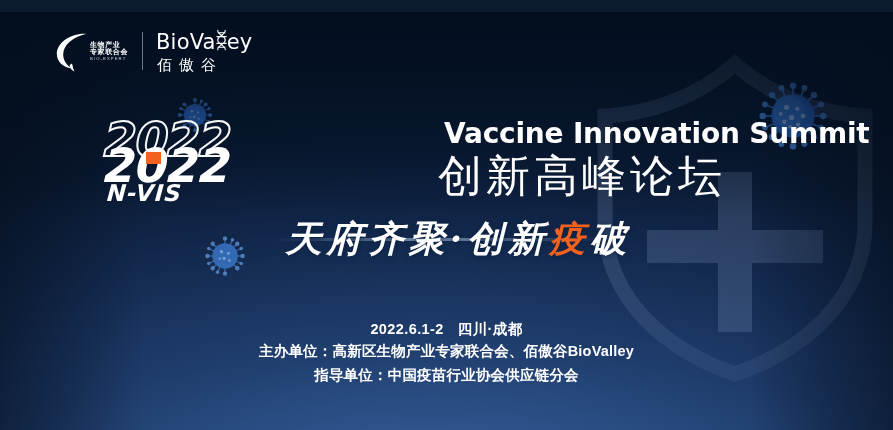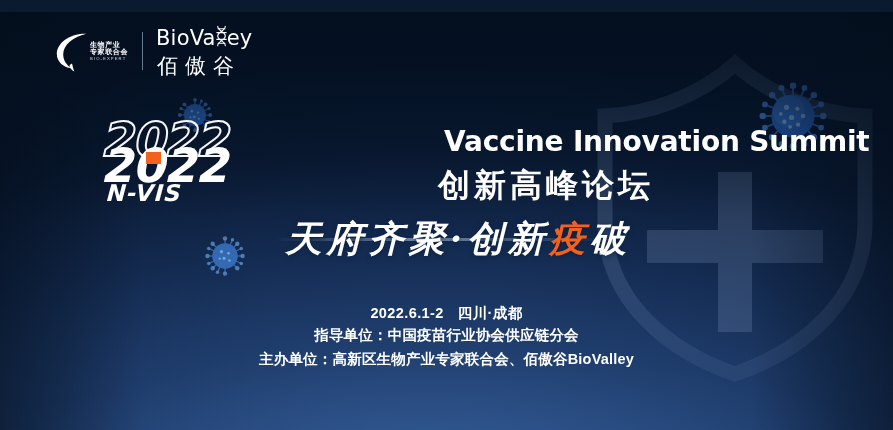--- a/index.html
+++ b/index.html
@@ -95,21 +95,21 @@
   .bv-dna {
     display: inline-block;
     width: 13px;
     height: 22px;
     position: relative;
     top: 2px;
     margin: 0 -1px;
   }
   .bv-dna svg { display:block; width:100%; height:100%; }
   .bv-cn {
-    font-size: 21px;
+    font-size: 15px;
     letter-spacing: 7px;
     margin-top: 3px;
     text-align: left;
     padding-left: 1px;
   }
 
   
   .headline {
     position: absolute;
     left: 0;
@@ -175,34 +175,34 @@
     font-size: 74px;
     line-height: 0.98;
     font-weight: bold;
     color: #ffffff;
     letter-spacing: -1px;
     font-family: "DejaVu Sans", sans-serif;
   }
   .en-line {
     position: absolute;
     left: 444px;
-    top: 12px;
+    top: 4px;
     font-size: 28px;
     font-weight: bold;
     color: #ffffff;
     letter-spacing: -0.2px;
     line-height: 1;
     font-family: "DejaVu Sans", sans-serif;
   }
   .cn-big-2 {
     position: absolute;
     left: 438px;
-    top: 53px;
-    font-size: 32px;
-    font-weight: bold;
+    top: 38px;
+    font-size: 44px;
+    font-weight: normal;
     color: #ffffff;
     letter-spacing: 4px;
     line-height: 1;
     font-family: "DejaVu Sans", sans-serif;
   }
 
   
   .slogan {
     position: absolute;
     left: 12px;
@@ -225,21 +225,21 @@
     width: 330px;
     height: 3px;
     background: linear-gradient(90deg, rgba(255,255,255,0) 0%, rgba(200,225,255,0.55) 45%, rgba(255,255,255,0) 100%);
     pointer-events: none;
   }
 
   
   .footer {
     position: absolute;
     left: 0;
-    top: 290px;
+    top: 306px;
     width: 893px;
     text-align: center;
     color: #ffffff;
   }
   .foot-date {
     font-size: 14.5px;
     font-weight: bold;
     letter-spacing: 0.4px;
     line-height: 1.55;
   }
@@ -475,17 +475,17 @@
 
   <div class="slogan-streak"></div>
   <div class="slogan">
     <span>天府齐聚·创新</span><span class="hot">疫</span><span>破</span>
   </div>
 
   <div class="footer">
     <div class="foot-date">
       <span>2022.6.1-2</span><span class="sep"></span><span>四川·成都</span>
     </div>
+    <div class="foot-line">主办单位：高新区生物产业专家联合会、佰傲谷BioValley</div>
     <div class="foot-line">指导单位：中国疫苗行业协会供应链分会</div>
-    <div class="foot-line">主办单位：高新区生物产业专家联合会、佰傲谷BioValley</div>
   </div>
 
 </div>
 
 </body></html>

